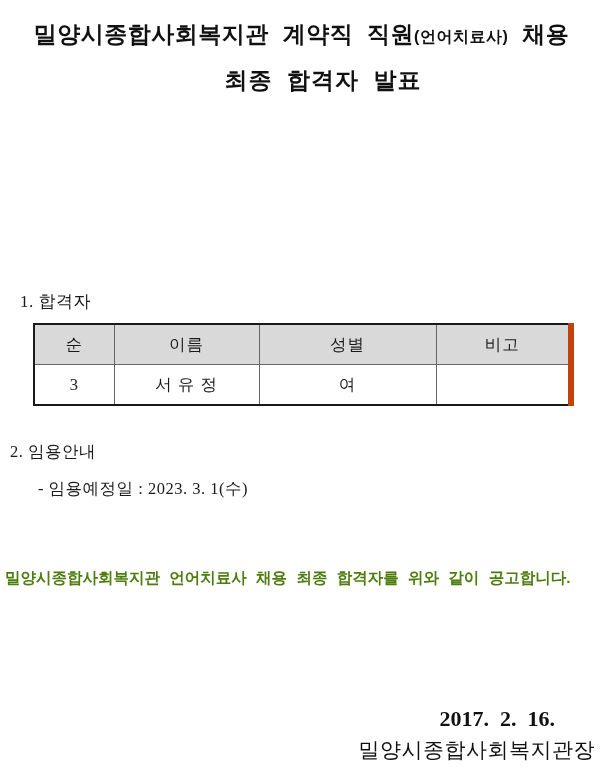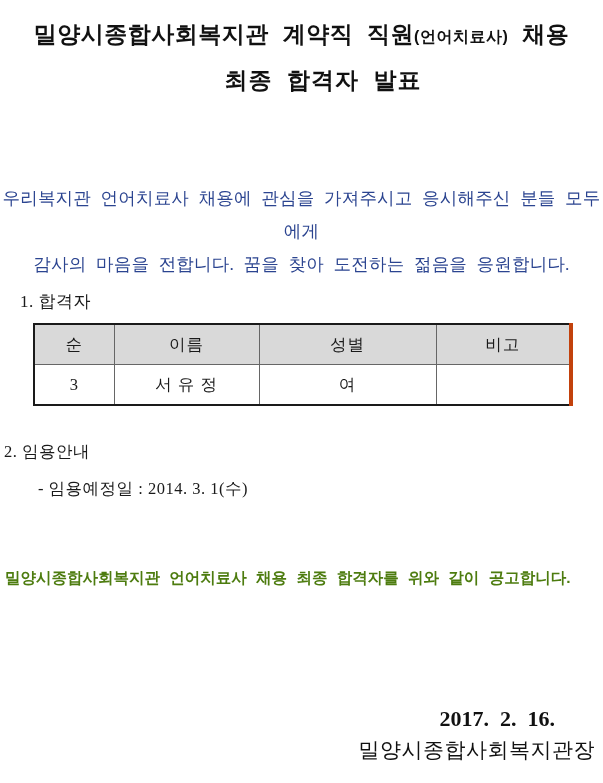--- a/index.html
+++ b/index.html
@@ -65,21 +65,21 @@
   .section1-heading {
     position: absolute;
     top: 290px;
     left: 20px;
     font-size: 17px;
     letter-spacing: 0.5px;
   }
   .section2-heading {
     position: absolute;
     top: 441px;
-    left: 4px;
+    left: 10px;
     font-size: 16.5px;
     letter-spacing: 0.5px;
   }
   .section2-item {
     position: absolute;
     top: 478px;
     left: 38px;
     font-size: 16.5px;
     letter-spacing: 0.5px;
   }
@@ -102,21 +102,21 @@
     height: 39px;
     padding: 0;
     font-weight: normal;
     letter-spacing: 1px;
   }
   .winners-table { border: 2px solid #1a1a1a; }
   .winners-table th { background: #d9d9d9; }
   .winners-table tr:first-child th { border-top: 2px solid #1a1a1a; }
   .winners-table tr:last-child td { border-bottom: 2px solid #1a1a1a; }
   .winners-table th:first-child, .winners-table td:first-child { border-left: 2px solid #1a1a1a; }
-  .winners-table th:last-child, .winners-table td:last-child { border-right: 4px solid #c2410c; }
+  .winners-table th:last-child, .winners-table td:last-child { border-right: 6px solid #c2410c; }
 
   
   .closing {
     position: absolute;
     top: 568px;
     left: 5px;
     width: 593px;
     font-family: "Liberation Sans", "DejaVu Sans", sans-serif;
     font-weight: bold;
     font-size: 15.5px;
@@ -149,24 +149,20 @@
 
 <div class="page">
 
   <div class="title-block">
     <div class="title-line1">
       <span>밀양시종합사회복지관 계약직 직원</span><span class="title-paren">(언어치료사)</span><span> 채용</span>
     </div>
     <div class="title-line2">최종 합격자 발표</div>
   </div>
 
-  <div class="greeting">
-    <div>우리복지관 언어치료사 채용에 관심을 가져주시고 응시해주신 분들 모두에게</div>
-    <div>감사의 마음을 전합니다. 꿈을 찾아 도전하는 젊음을 응원합니다.</div>
-  </div>
 
   <div class="section1-heading">1. 합격자</div>
 
   <table class="winners-table">
     <colgroup>
       <col style="width:80px">
       <col style="width:145px">
       <col style="width:177px">
       <col style="width:135px">
     </colgroup>
@@ -180,20 +176,20 @@
     <tr>
       <td>3</td>
       <td>서 유 정</td>
       <td>여</td>
       <td></td>
     </tr>
   </tbody>
     </table>
 
   <div class="section2-heading">2. 임용안내</div>
-  <div class="section2-item">- 임용예정일 : 2014. 3. 1(수)</div>
+  <div class="section2-item">- 임용예정일 : 2023. 3. 1(수)</div>
 
   <div class="closing">밀양시종합사회복지관 언어치료사 채용 최종 합격자를 위와 같이 공고합니다.</div>
 
   <div class="footer-date">2017.  2.  16.</div>
   <div class="footer-signature">밀양시종합사회복지관장</div>
 
 </div>
 
 </body></html>

